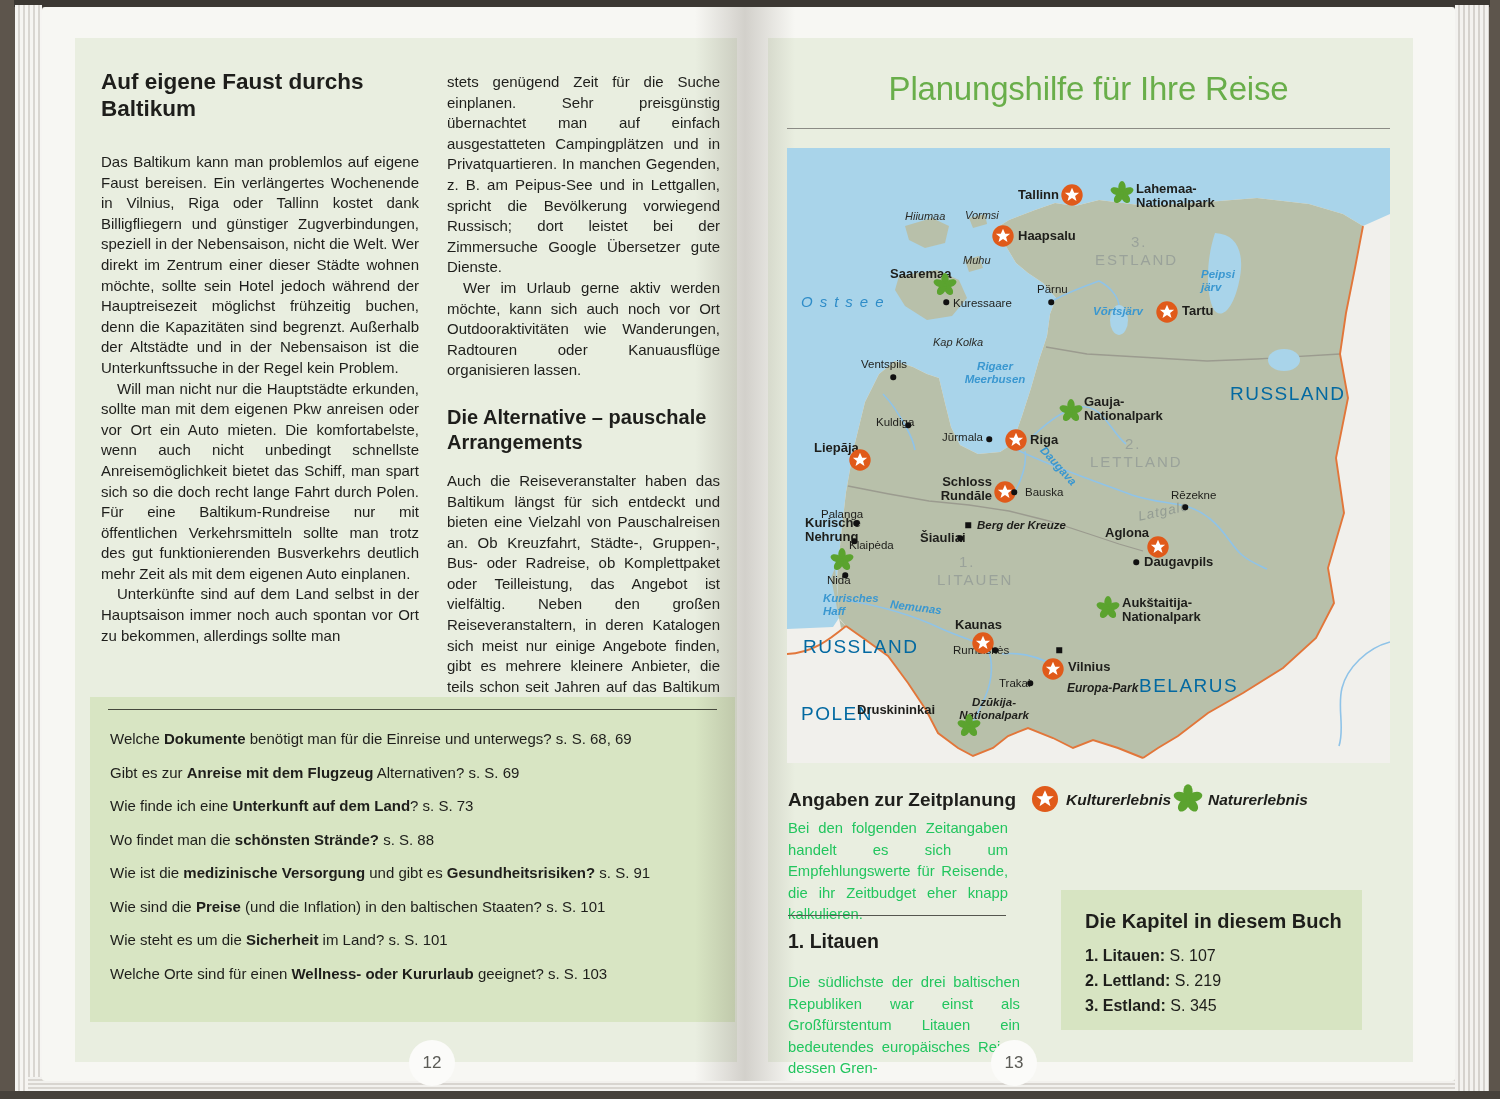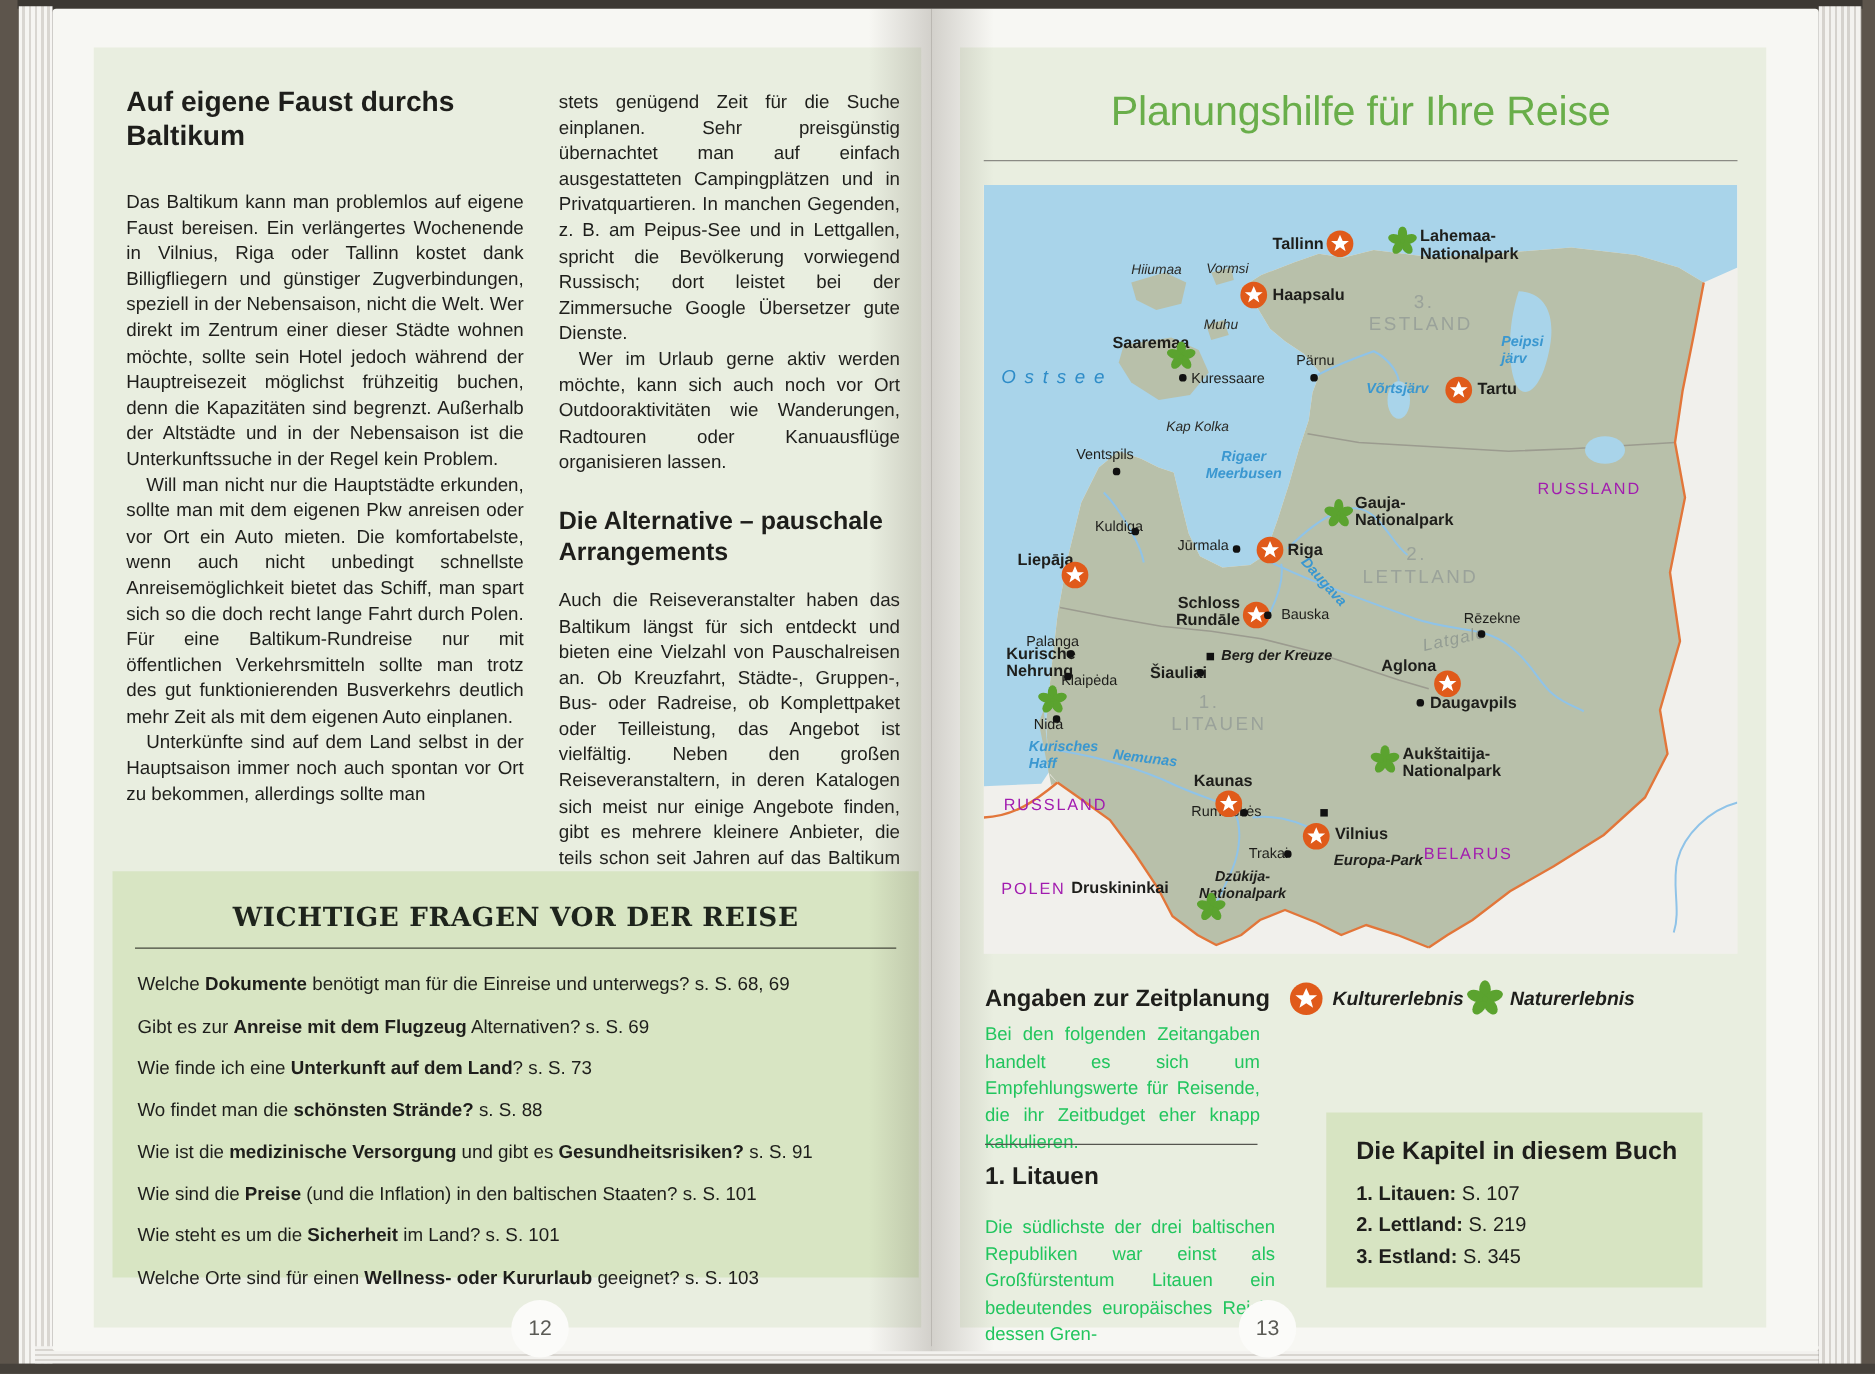--- a/index.html
+++ b/index.html
@@ -51,21 +51,21 @@
     color:#69ae4a;font-size:33px;font-weight:400;letter-spacing:-.2px;}
   .hrule{position:absolute;height:0;border-bottom:1.6px solid #8b8b85;}
   #map{position:absolute;left:787px;top:148px;width:603px;height:615px;background:#f1f0ec;overflow:hidden;}
   #map svg.base{position:absolute;left:0;top:0;}
   #map-overlay{position:absolute;left:0;top:0;width:603px;height:615px;}
 
   .mlabel{position:absolute;line-height:1.1;white-space:pre-line;color:#1e1e1b;transform-origin:left top;}
   .cb{font-size:13px;font-weight:bold;}
   .ci{font-size:11.5px;}
   .cn{font-size:15px;color:#9aa29a;letter-spacing:2px;}
-  .co{font-size:13px;color:#a21caf;letter-spacing:1.5px;}
+  .co{font-size:19px;color:#0369a1;letter-spacing:1.5px;}
   .wa{font-size:11.5px;font-style:italic;font-weight:600;color:#3a97d0;}
   .sea{font-size:15px;font-style:italic;color:#2e8cc8;letter-spacing:7px;}
   .isl{font-size:11px;font-style:italic;color:#2a2a26;}
   .reg{font-size:13.5px;font-style:italic;color:#939c93;letter-spacing:1px;}
   .poi{font-size:11.5px;font-style:italic;font-weight:600;}
   .poib{font-size:12px;font-style:italic;font-weight:bold;margin-top:48px;}
   .ctr{text-align:center;}
   .rt{text-align:right;}
 
   .marker{position:absolute;transform:translate(-50%,-50%);line-height:0;}
@@ -105,21 +105,20 @@
     <p class="ind">Unterkünfte sind auf dem Land selbst in der Hauptsaison immer noch auch spontan vor Ort zu bekommen, allerdings sollte man</p>
   </div>
   <div id="col2" class="col">
     <p>stets genügend Zeit für die Suche einplanen. Sehr preisgünstig übernachtet man auf einfach ausgestatteten Campingplätzen und in Privatquartieren. In manchen Gegenden, z. B. am Peipus-See und in Lettgallen, spricht die Bevölkerung vorwiegend Russisch; dort leistet bei der Zimmersuche Google Übersetzer gute Dienste.</p>
     <p class="ind">Wer im Urlaub gerne aktiv werden möchte, kann sich auch noch vor Ort Outdooraktivitäten wie Wanderungen, Radtouren oder Kanuausflüge organisieren lassen.</p>
     <div class="art-h2">Die Alternative – pauschale Arrangements</div>
     <p>Auch die Reiseveranstalter haben das Baltikum längst für sich entdeckt und bieten eine Vielzahl von Pauschalreisen an. Ob Kreuzfahrt, Städte-, Gruppen-, Bus- oder Radreise, ob Komplettpaket oder Teilleistung, das Angebot ist vielfältig. Neben den großen Reiseveranstaltern, in deren Katalogen sich meist nur einige Angebote finden, gibt es mehrere kleinere Anbieter, die teils schon seit Jahren auf das Baltikum spezialisiert sind. Sie bieten neben Standardprogrammen auch thematische Reisen und ganz speziell den jeweiligen Wünschen angepasste Leistungen.</p>
   </div>
 
   <div id="qbox">
-    <div class="qtitle">WICHTIGE FRAGEN VOR DER REISE</div>
     <div class="qrule"></div>
     <div id="questions">
         <div class="q"><span>Welche </span><span class="qb">Dokumente</span><span> benötigt man für die Einreise und unterwegs? s. S. 68, 69</span></div>
         <div class="q"><span>Gibt es zur </span><span class="qb">Anreise mit dem Flugzeug</span><span> Alternativen? s. S. 69</span></div>
         <div class="q"><span>Wie finde ich eine </span><span class="qb">Unterkunft auf dem Land</span><span>? s. S. 73</span></div>
         <div class="q"><span>Wo findet man die </span><span class="qb">schönsten Strände?</span><span> s. S. 88</span></div>
         <div class="q"><span>Wie ist die </span><span class="qb">medizinische Versorgung</span><span> und gibt es </span><span class="qb">Gesundheitsrisiken?</span><span> s. S. 91</span></div>
         <div class="q"><span>Wie sind die </span><span class="qb">Preise</span><span> (und die Inflation) in den baltischen Staaten? s. S. 101</span></div>
         <div class="q"><span>Wie steht es um die </span><span class="qb">Sicherheit</span><span> im Land? s. S. 101</span></div>
         <div class="q"><span>Welche Orte sind für einen </span><span class="qb">Wellness- oder Kururlaub</span><span> geeignet? s. S. 103</span></div>

